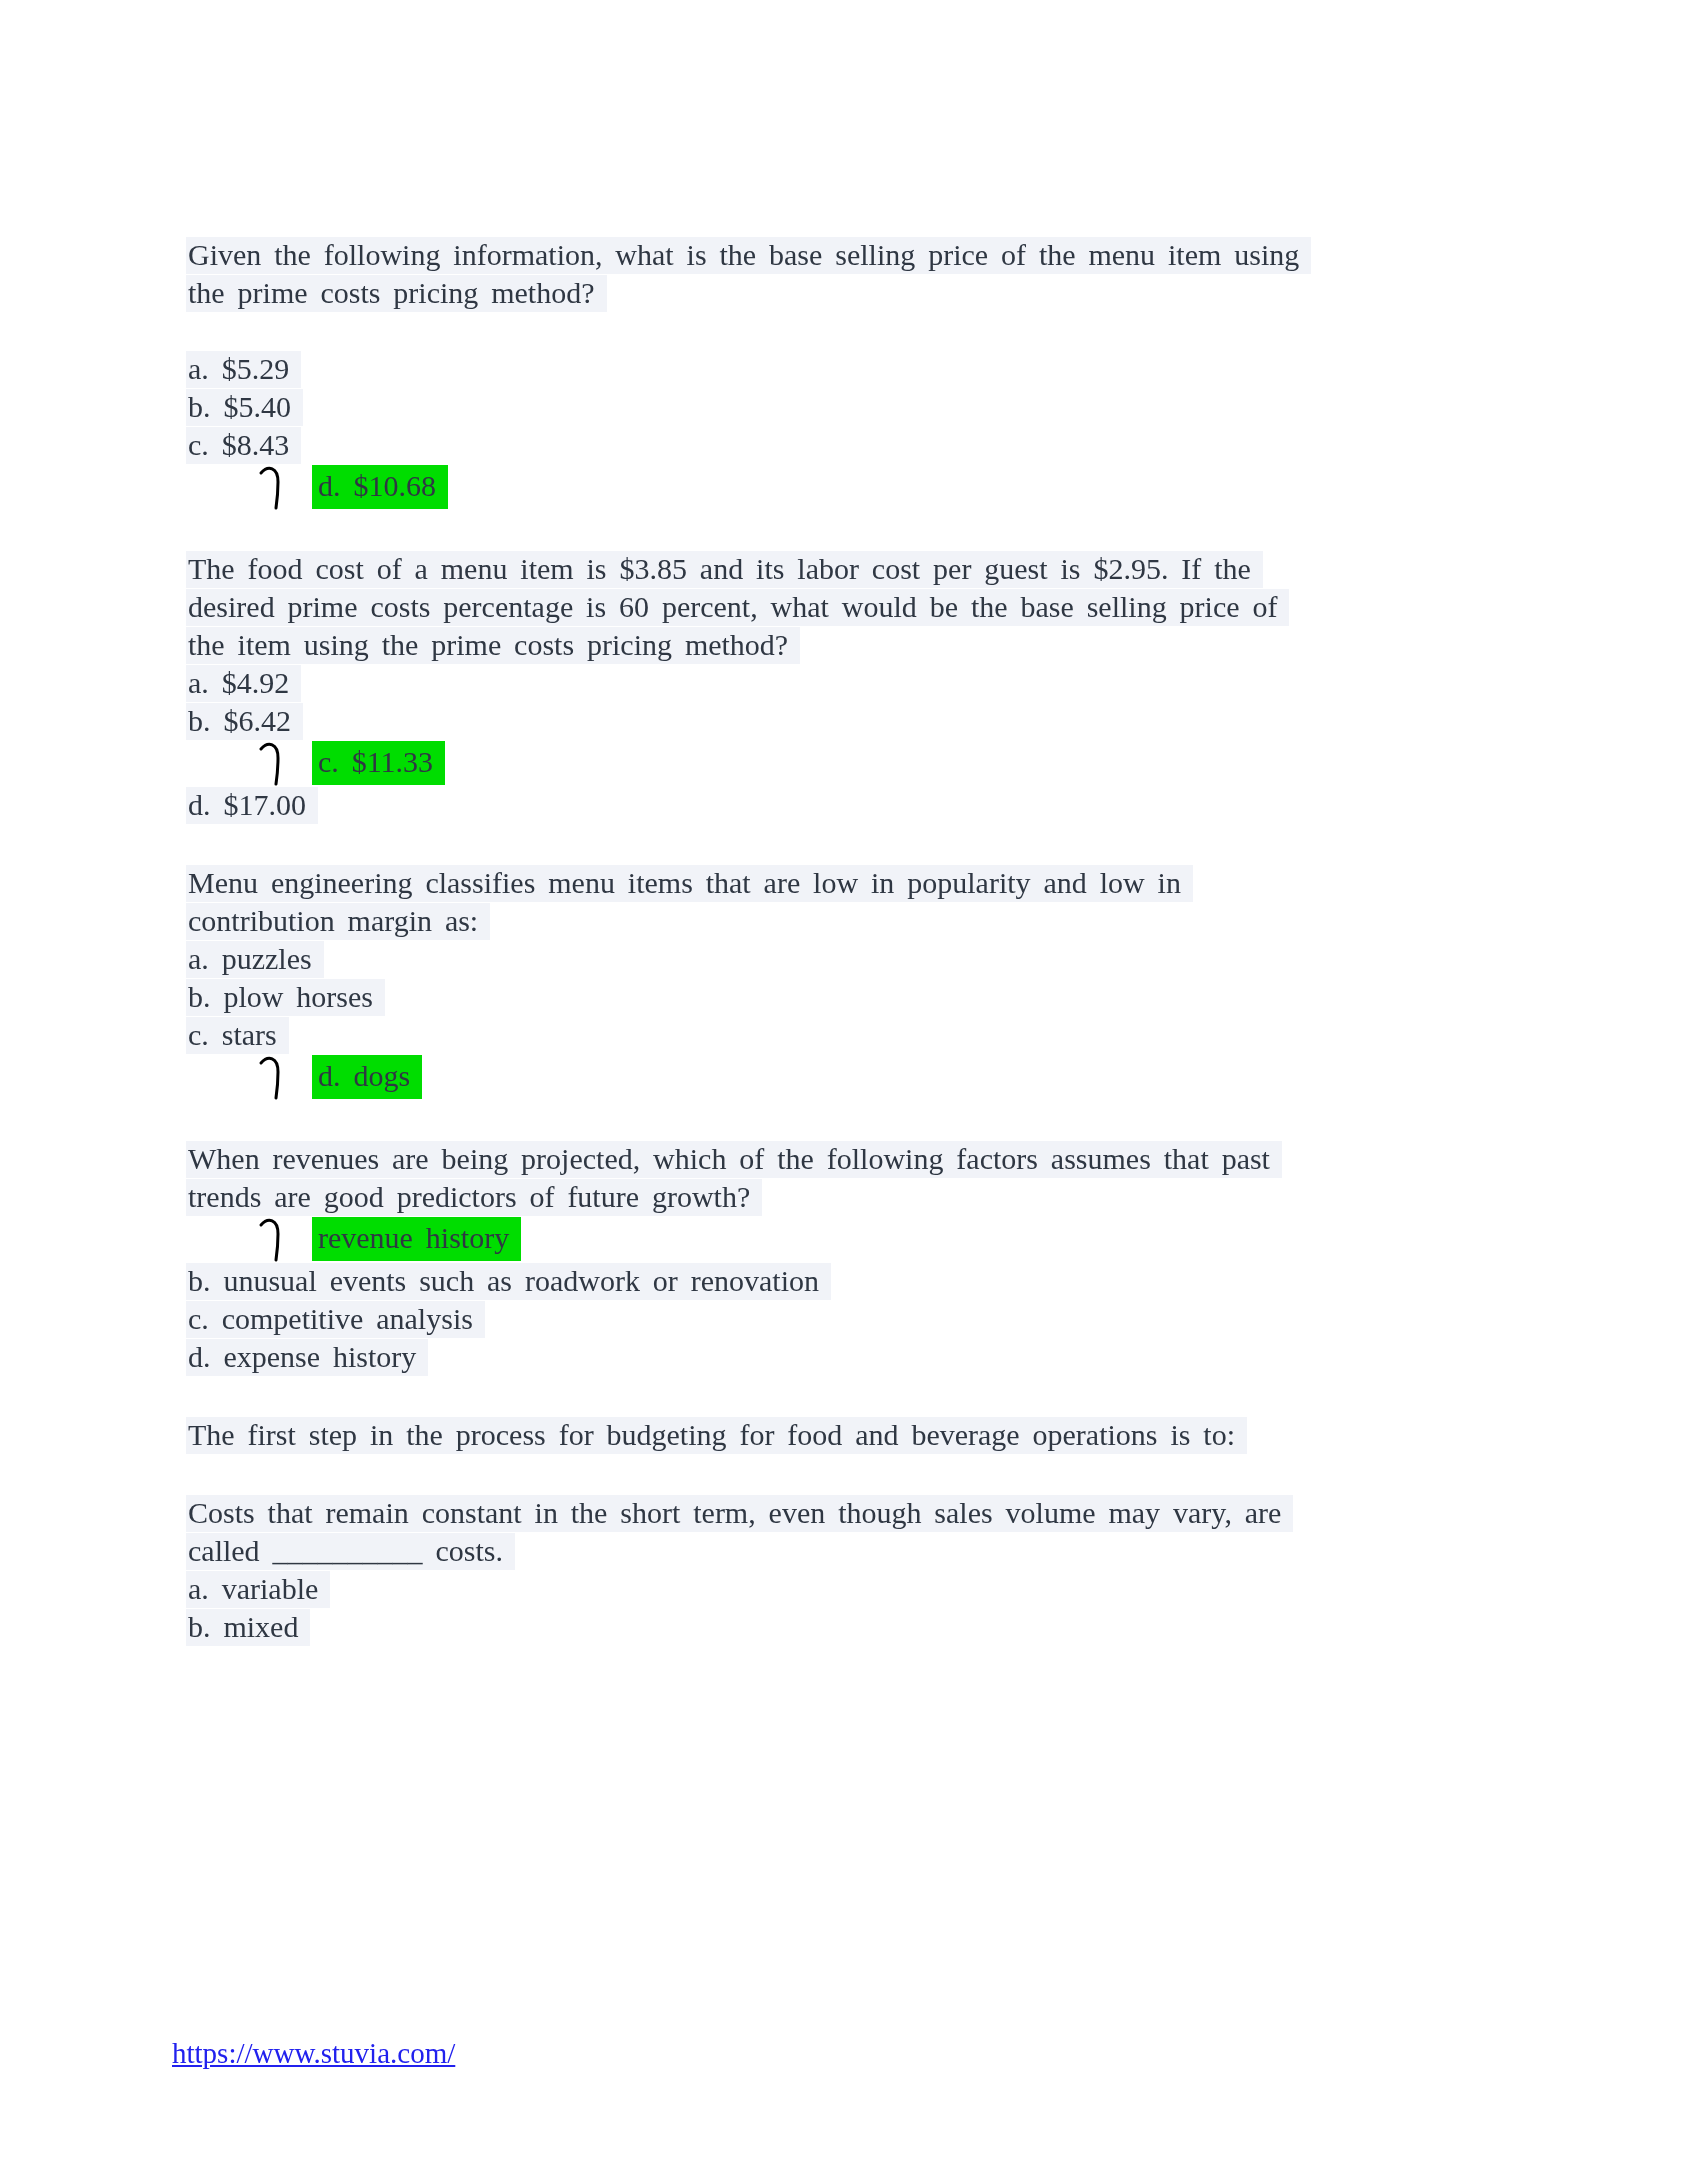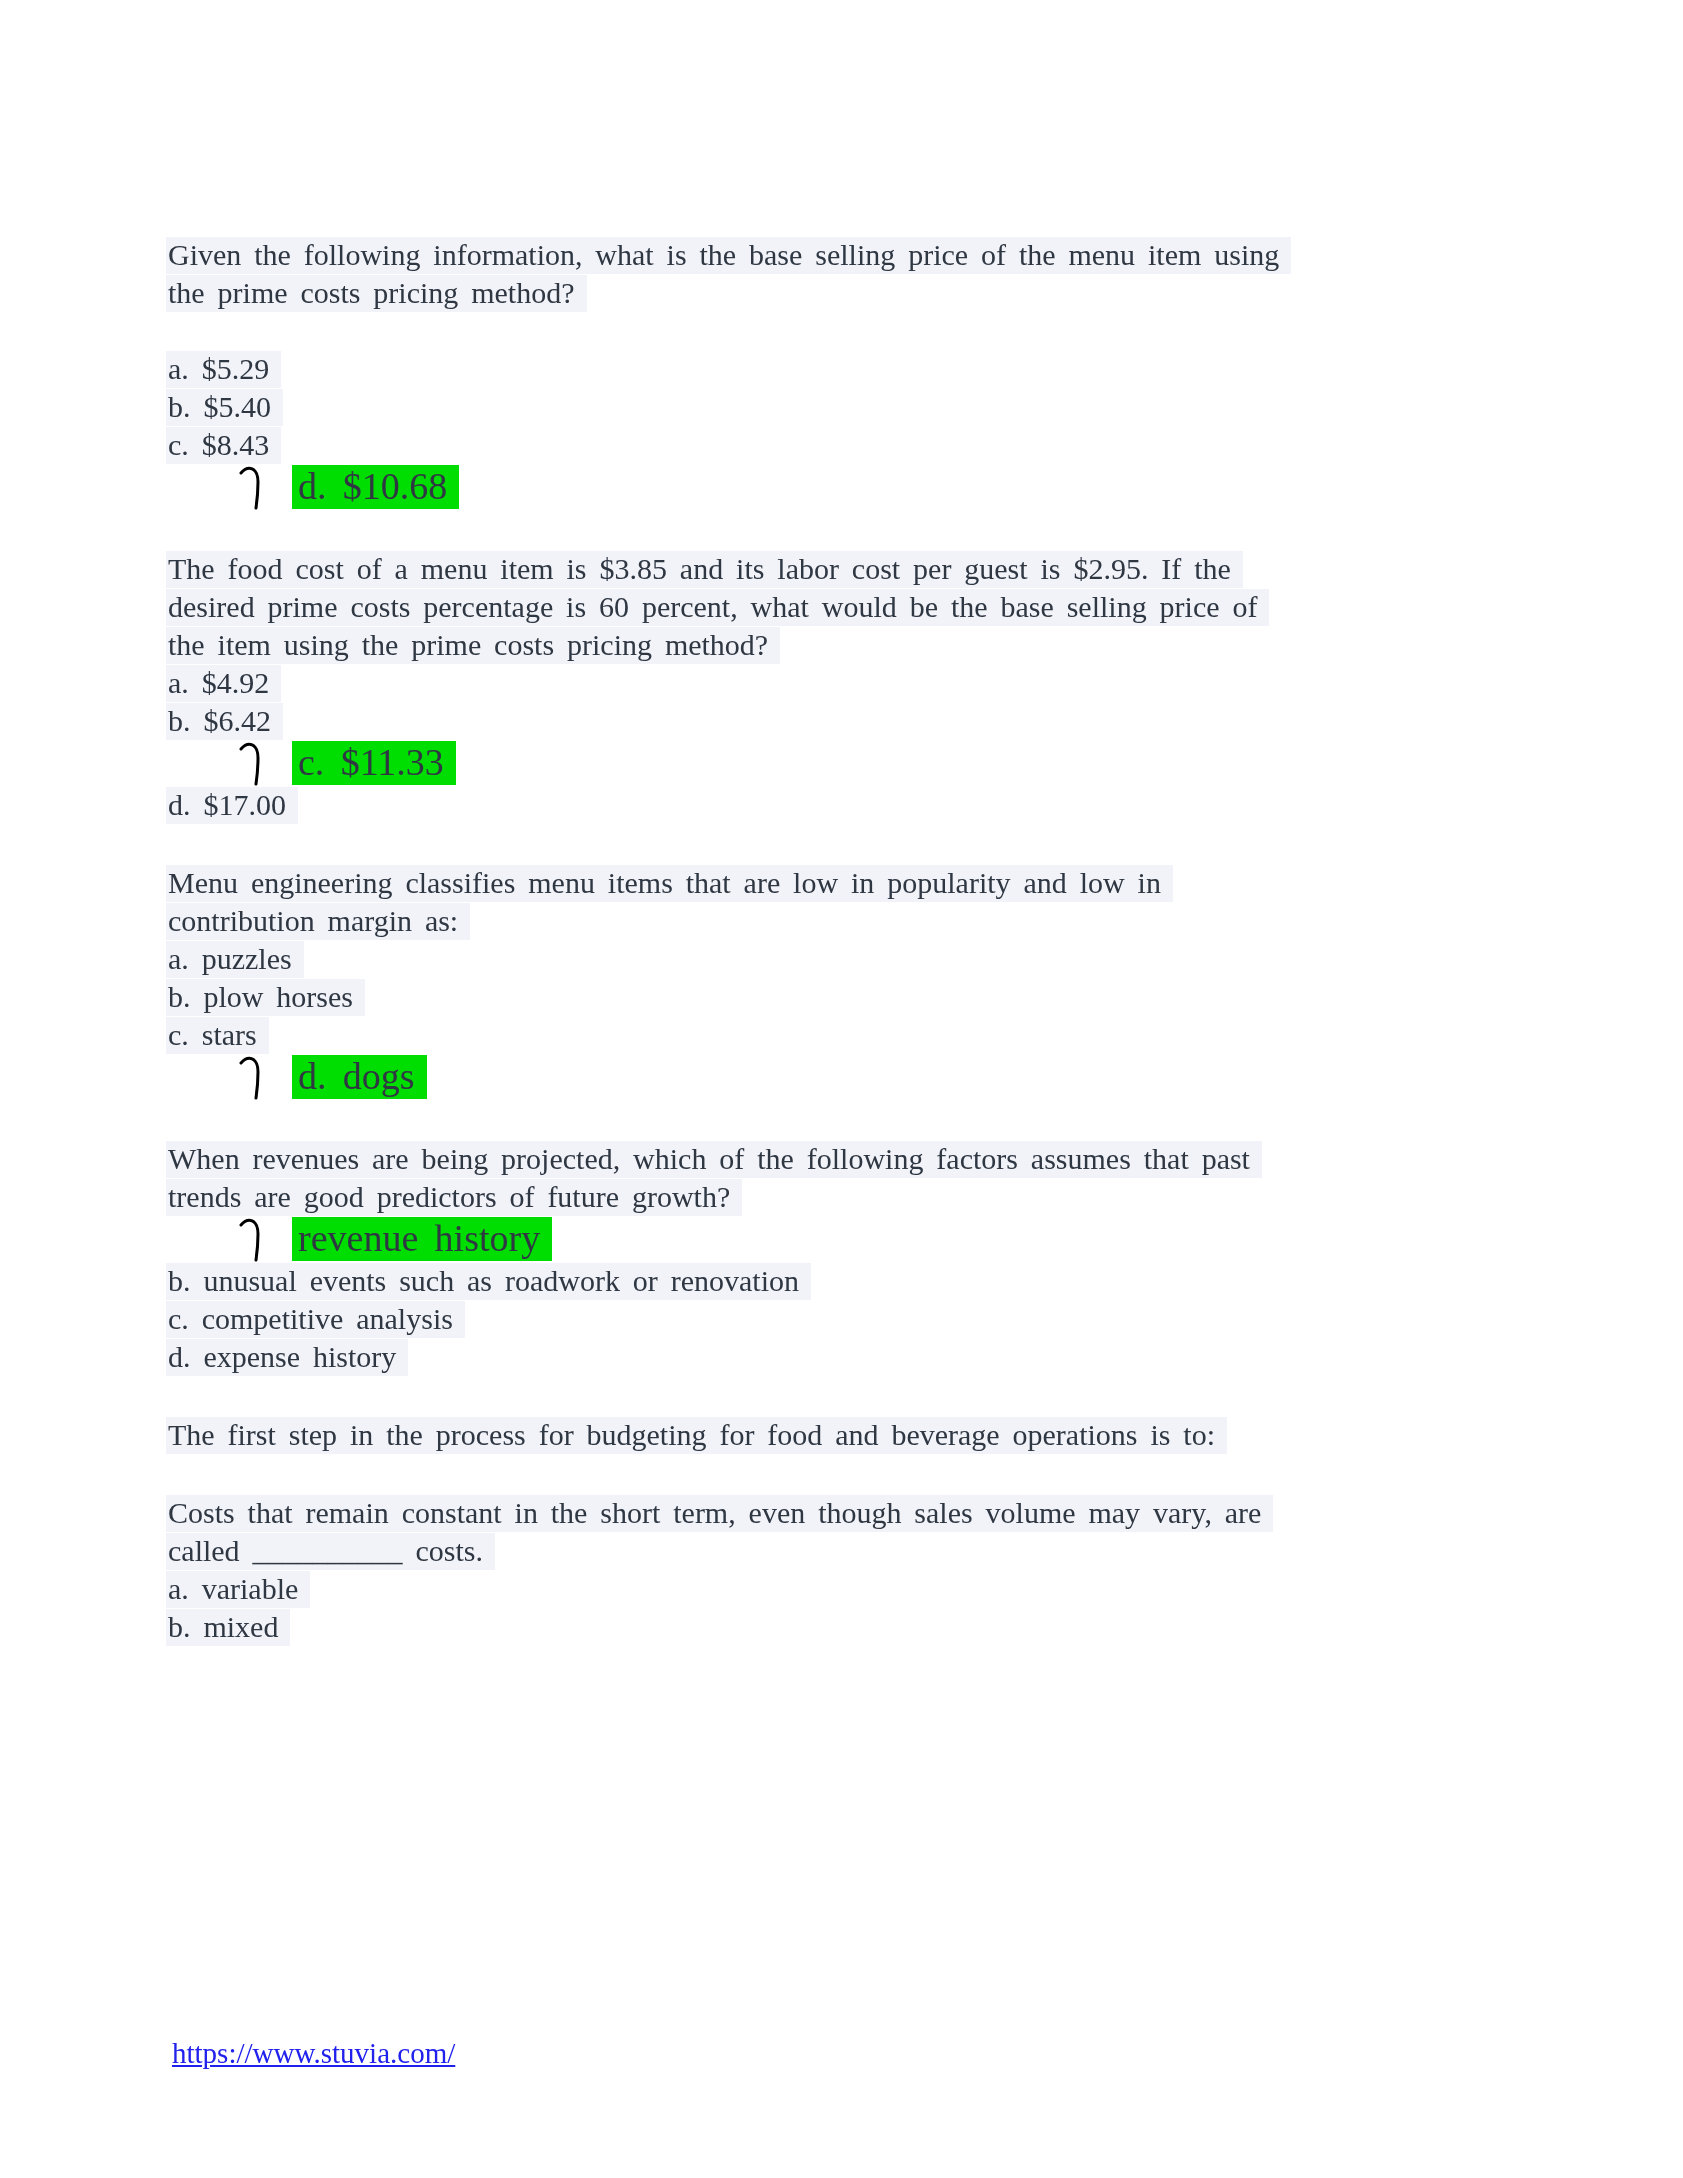--- a/index.html
+++ b/index.html
@@ -25,33 +25,33 @@
     line-height:38px;
     font-size:30px;
     word-spacing:0.18em;
     white-space:nowrap;
   }
   .hl{
     background:var(--highlight);
     padding:1px 12px 3px 2px;
   }
   .para + .para{margin-top:38px;}
-  .question{margin-bottom:40px;}
+  .question{margin-bottom:40px;margin-left:20px;}
   .opts.gapped{margin-top:38px;}
   .correct-row{
     display:flex;
     align-items:center;
     height:46px;
     margin-left:72px;
     gap:28px;
   }
   .check-glyph{display:block;}
   .ans{
     background:var(--answer-green);
-    font-size:38px;
+    font-size:30px;
     line-height:34px;
     padding:4px 12px 6px 6px;
     word-spacing:0.18em;
     white-space:nowrap;
   }
   .footer{
     position:absolute;
     left:172px;
     top:2037px;
     font-size:29px;

